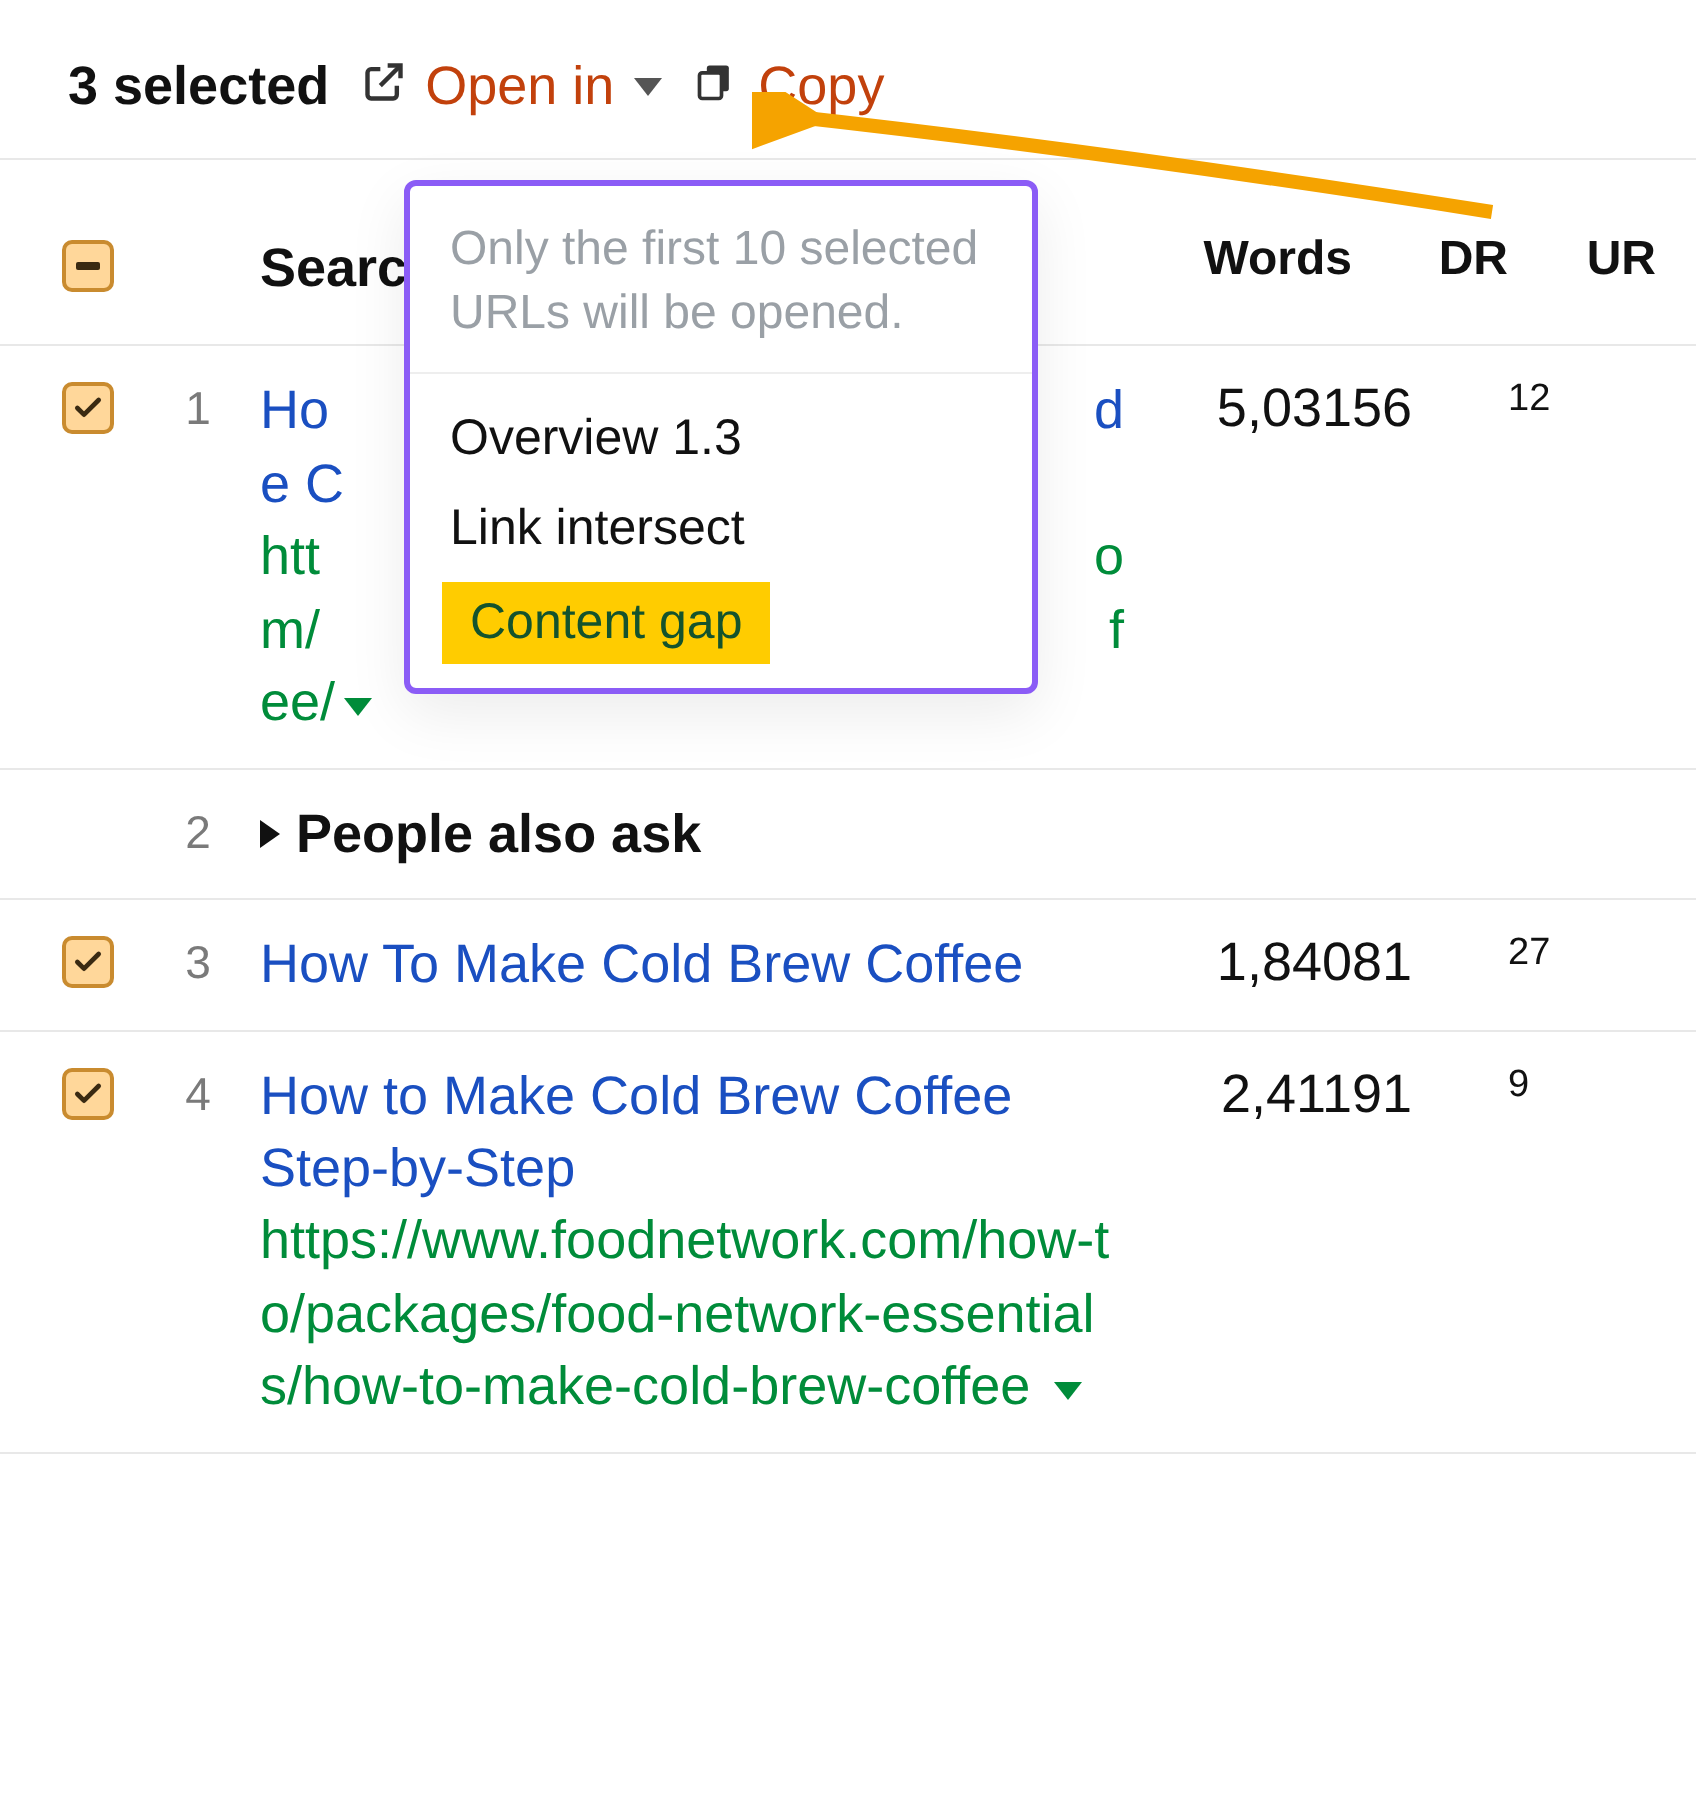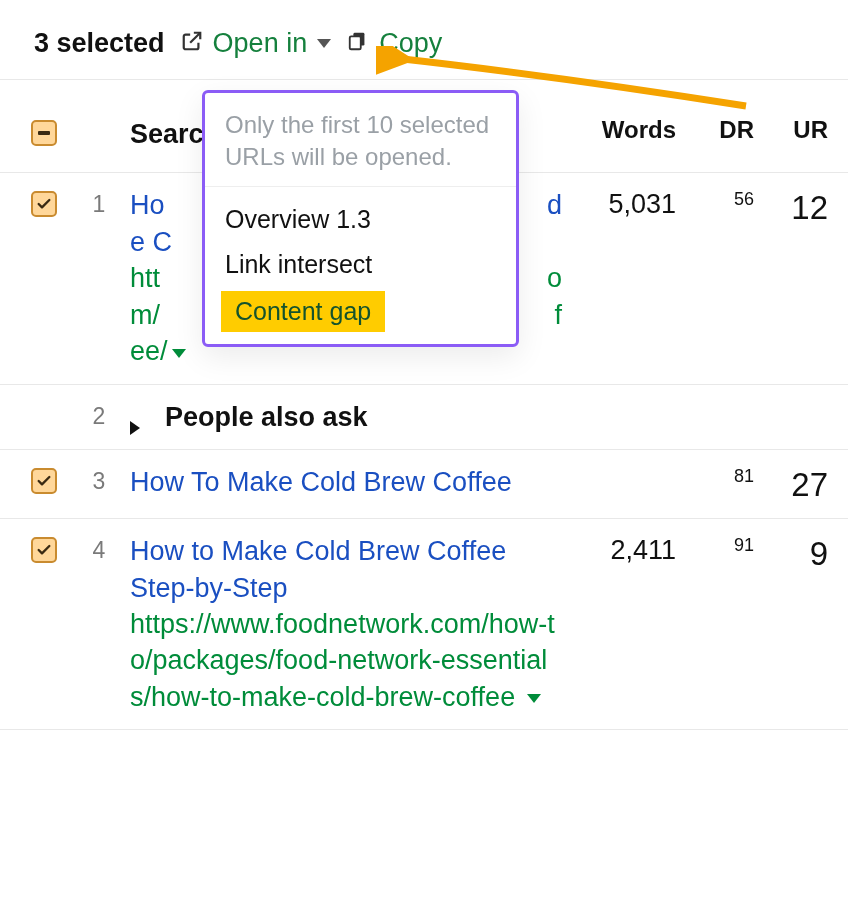--- a/index.html
+++ b/index.html
@@ -23,21 +23,21 @@
   font-size: 27px;
 }
 .selected-count { font-weight: 700; }
 .toolbar-btn {
   display: inline-flex;
   align-items: center;
   gap: 10px;
   color: #555;
   cursor: pointer;
 }
-.toolbar-btn .lbl { color: #15803d; }
+.toolbar-btn .lbl { color: #c2410c; }
 .openin-lbl { color: #555; }
 .caret-down {
   width: 0; height: 0;
   border-left: 7px solid transparent;
   border-right: 7px solid transparent;
   border-top: 9px solid #555;
 }
 
 
 .dropdown {
@@ -97,22 +97,22 @@
 }
 .header-row {
   font-weight: 700;
   padding-top: 36px;
   padding-bottom: 20px;
 }
 .col-check { width: 48px; display:flex; justify-content:center; padding-top:4px;}
 .col-rank  { width: 62px; color:#7a7a7a; font-size:23px; text-align:center; padding-top:4px;}
 .col-title { flex: 1; padding-right: 10px; font-size: 27px; line-height: 1.35; }
 .col-words { width: 104px; text-align: right; font-size: 27px; padding-top:2px;}
-.col-dr    { width: 78px;  text-align: right; font-size: 18px; padding-top:2px;}
-.col-ur    { width: 74px;  text-align: right; font-size: 33px; padding-top:2px;}
+.col-dr    { width: 78px;  font-size: 27px; padding-top:2px;}
+.col-ur    { width: 74px;  font-size: 19px; padding-top:2px;}
 
 
 .hdr-sr { flex:1; padding-left: 0; }
 .hdr-words { width:104px; text-align:right; }
 .hdr-dr { width:78px; text-align:right; }
 .hdr-ur { width:74px; text-align:right; }
 
 
 .result-title { color: #1a4fc1; }
 .result-url   { color: #008c3a; word-break: break-all; }
@@ -138,21 +138,21 @@
   cursor: pointer;
 }
 .chk svg { display:block; }
 .chk.indeterminate::after{
   content:"";
   width:12px;height:3.5px;background:#3a2a12;border-radius:1px;
 }
 
 
 .paa-row .col-title {
-  display:flex; align-items:flex-end; gap:25px; font-weight:700; color:#111;
+  display:flex; align-items:center; gap:8px; font-weight:700; color:#111;
 }
 .paa-caret {
   width:0;height:0;
   border-top:7px solid transparent;
   border-bottom:7px solid transparent;
   border-left:10px solid #111;
 }
 
 
 </style>
@@ -247,20 +247,21 @@
       <span class="chk">
         <svg width="16" height="16" viewBox="0 0 24 24" fill="none" stroke="#3a2a12" stroke-width="3.5" stroke-linecap="round" stroke-linejoin="round">
             <polyline points="20 6 9 17 4 12"></polyline>
           </svg>
       </span>
     </div>
     <div class="col-rank">3</div>
     <div class="col-title">
       <div class="result-title">How To Make Cold Brew Coffee</div>
     </div>
+    <div class="col-words">1,840</div>
     <div class="col-dr">81</div>
     <div class="col-ur">27</div>
   </div>
 
   <div class="row">
     <div class="col-check">
       <span class="chk">
         <svg width="16" height="16" viewBox="0 0 24 24" fill="none" stroke="#3a2a12" stroke-width="3.5" stroke-linecap="round" stroke-linejoin="round">
             <polyline points="20 6 9 17 4 12"></polyline>
           </svg>

